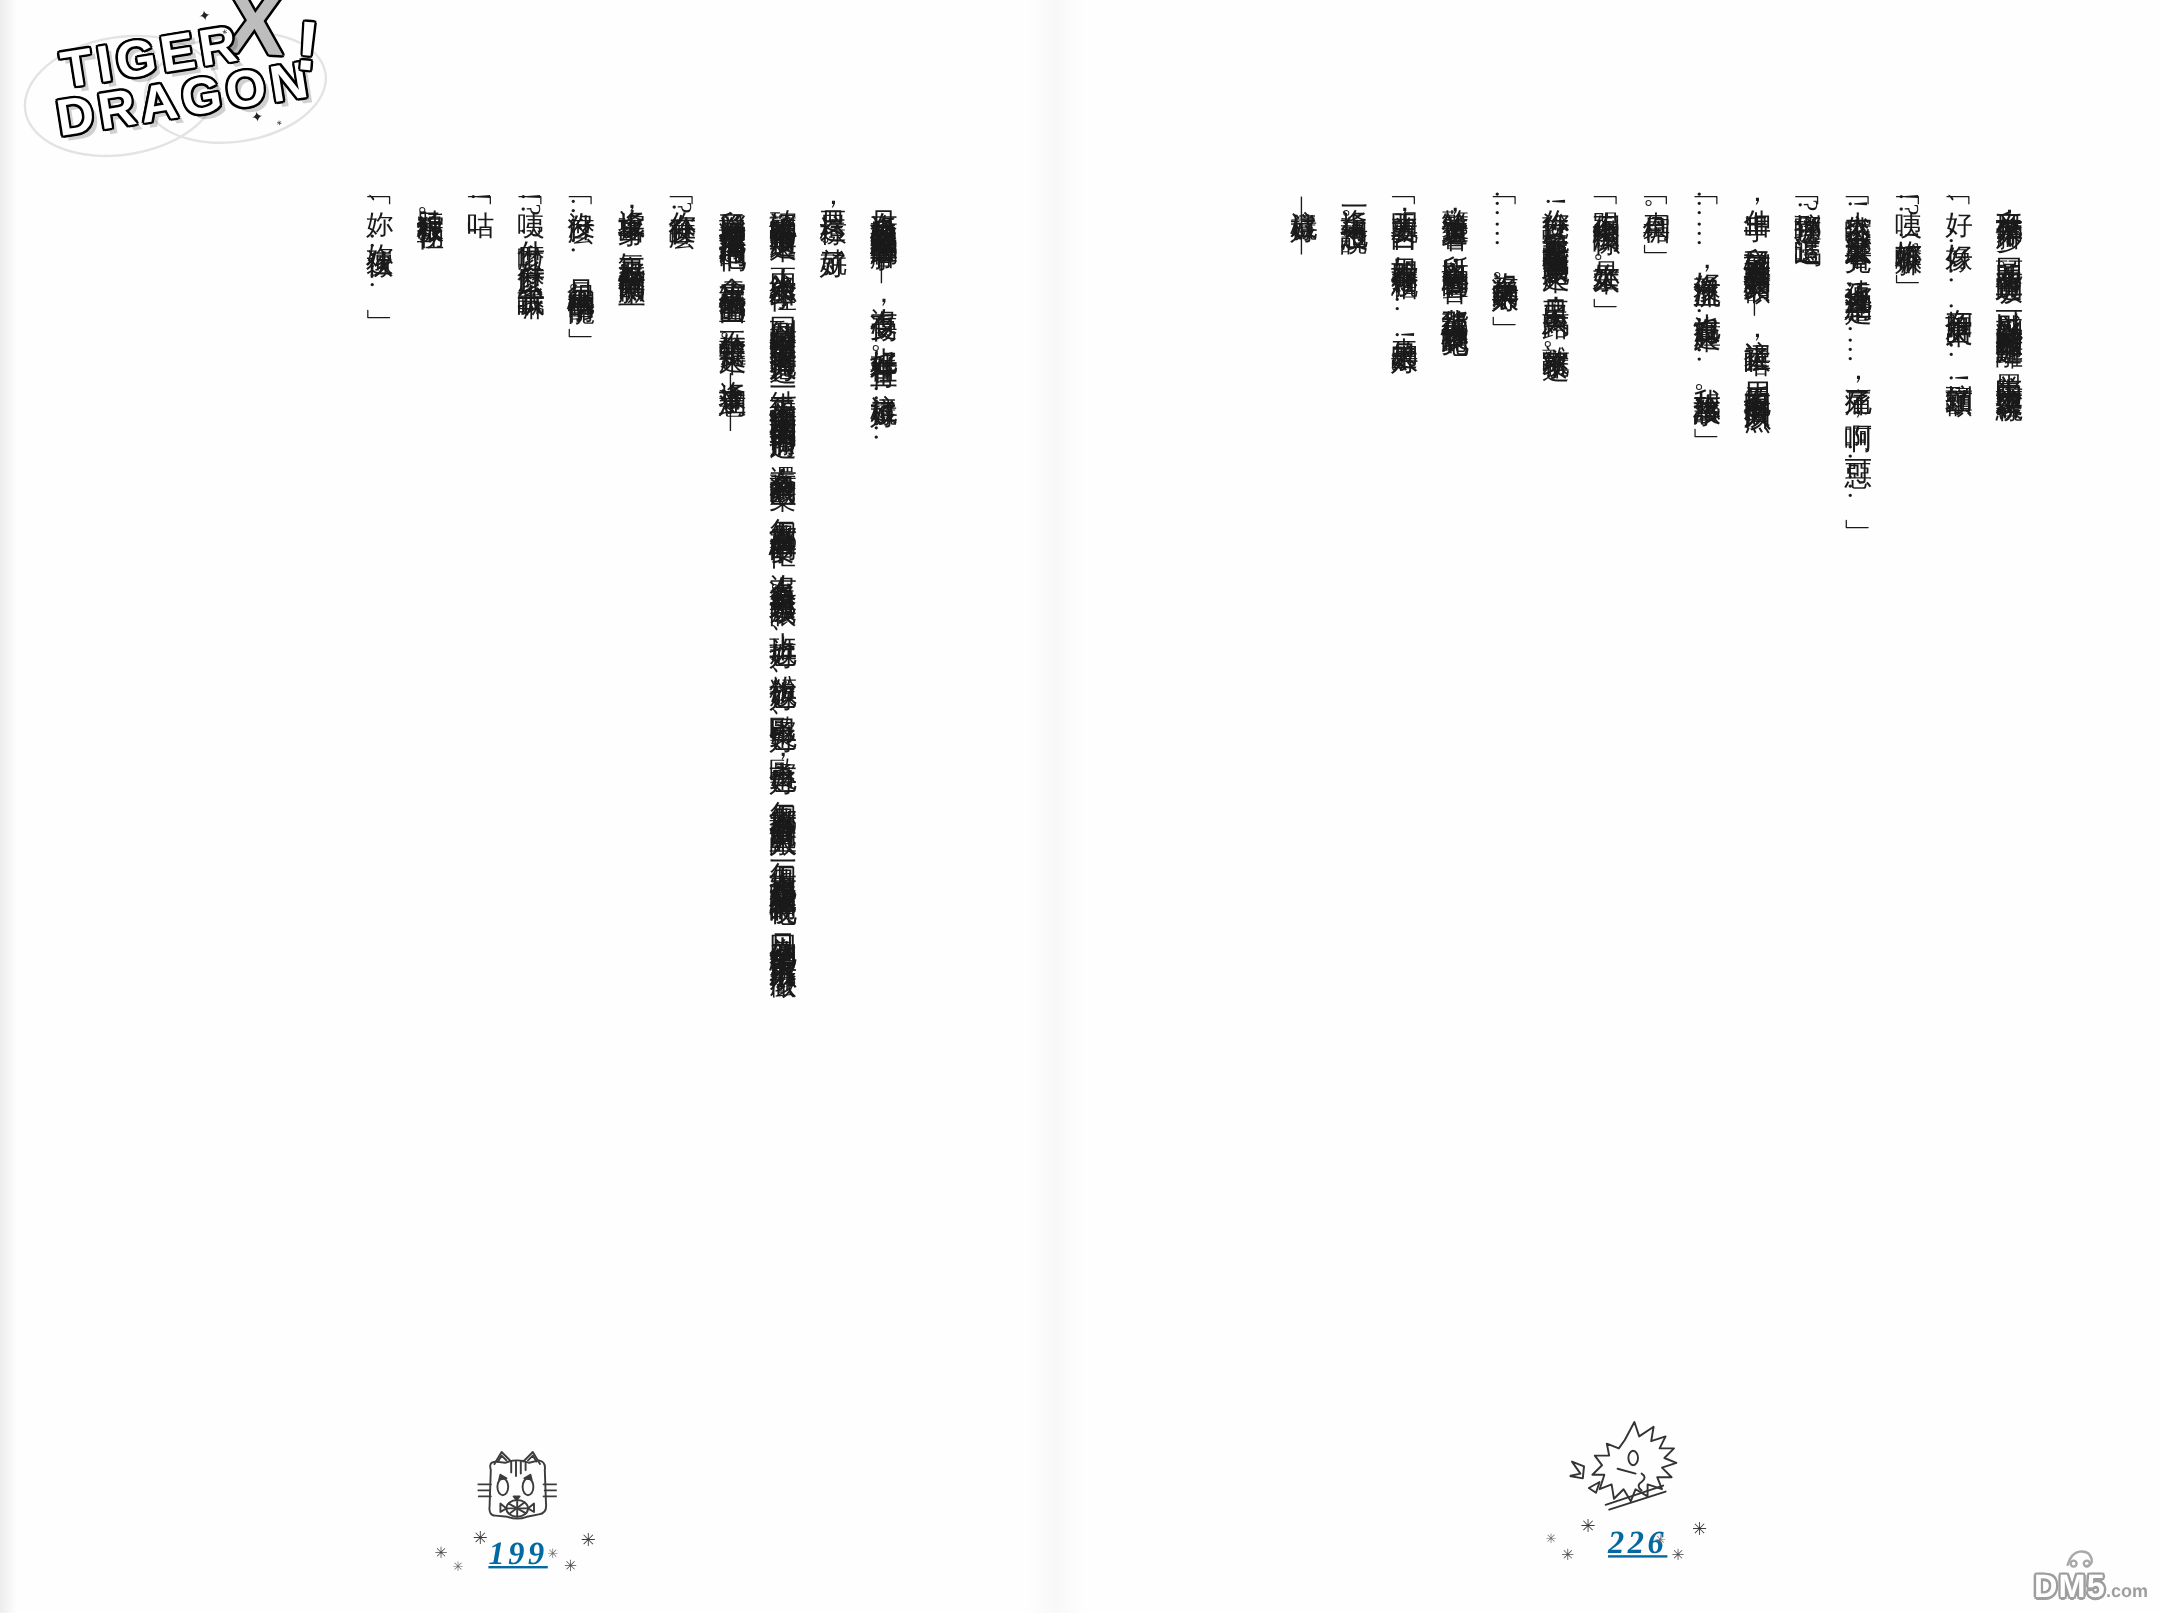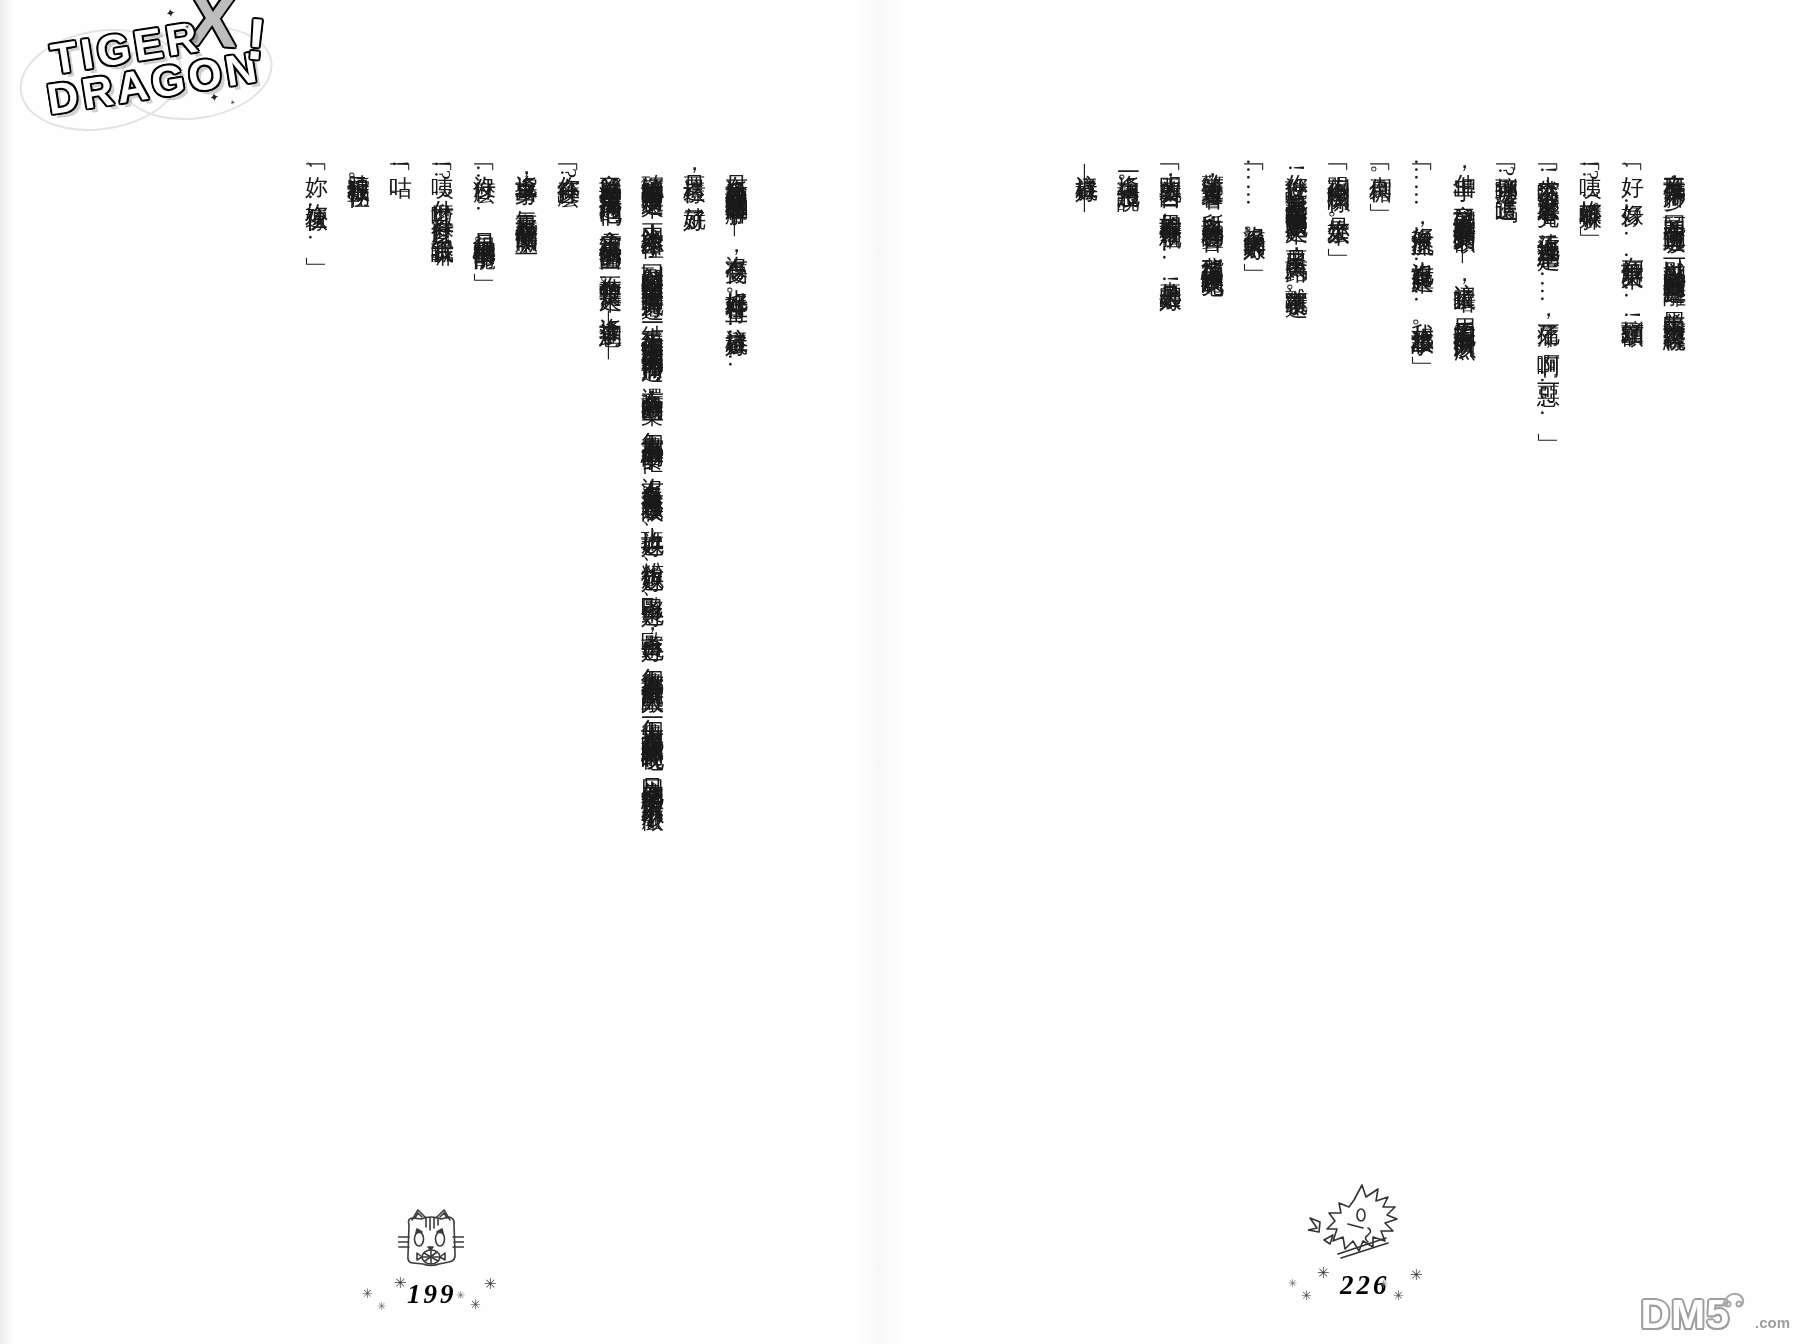--- a/index.html
+++ b/index.html
@@ -47,37 +47,37 @@
   #lstar1{left:148px;top:6px;}
   #lstar2{left:163px;top:24px;font-size:9px;}
   #lstar4{left:178px;top:96px;}
   #lstar5{left:196px;top:106px;font-size:9px;}
 
   
   .doodle{position:absolute;}
   #cat-doodle{left:398px;top:1208px;}
   #dragon-doodle{left:1308px;top:1182px;}
   .page-number{position:absolute;font-family:"Liberation Serif","DejaVu Serif",serif;
-    font-style:italic;font-weight:700;font-size:27px;letter-spacing:3px;color:#000000;}
+    font-style:italic;font-weight:700;font-size:27px;letter-spacing:3px;color:#0369a1;text-decoration:underline;}
   #pn-left{left:407px;top:1279px;}
   #pn-right{left:1340px;top:1270px;}
   .star{position:absolute;color:#4a4a4a;line-height:1;}
   .s11{font-size:11px;color:#6a6a6a;} .s13{font-size:13px;} .s15{font-size:15px;color:#3a3a3a;}
   #st1{left:362px;top:1287px;} #st2{left:377px;top:1301px;} #st3{left:394px;top:1276px;}
   #st4{left:456px;top:1290px;} #st5{left:470px;top:1298px;} #st6{left:484px;top:1277px;}
   #st7{left:1288px;top:1278px;} #st8{left:1301px;top:1289px;} #st9{left:1317px;top:1266px;}
   #st10{left:1379px;top:1279px;} #st11{left:1393px;top:1289px;} #st12{left:1410px;top:1268px;}
 
   
   #watermark{position:absolute;right:10px;bottom:6px;
     font-family:"Liberation Sans","DejaVu Sans",sans-serif;white-space:nowrap;}
-  #watermark .dm5{font-size:41px;font-weight:900;letter-spacing:1px;color:#fff;
+  #watermark .dm5{font-size:27px;font-weight:900;letter-spacing:1px;color:#fff;
     text-shadow:-2px 0 #9e9e9e,2px 0 #9e9e9e,0 -2px #9e9e9e,0 2px #9e9e9e,
       -1.5px -1.5px #9e9e9e,1.5px -1.5px #9e9e9e,-1.5px 1.5px #9e9e9e,1.5px 1.5px #9e9e9e;}
-  #watermark .dotcom{font-size:15px;font-weight:700;color:#9e9e9e;margin-left:25px;}
+  #watermark .dotcom{font-size:15px;font-weight:700;color:#9e9e9e;}
   #wm-mascot{position:absolute;right:44px;bottom:26px;}
 </style>
 </head>
 <body>
 
 <div class="edge-shade"></div>
 <div class="gutter-shade"></div>
 
 <div id="logo">
   <div class="logo-ellipse" id="logo-e1"></div>

